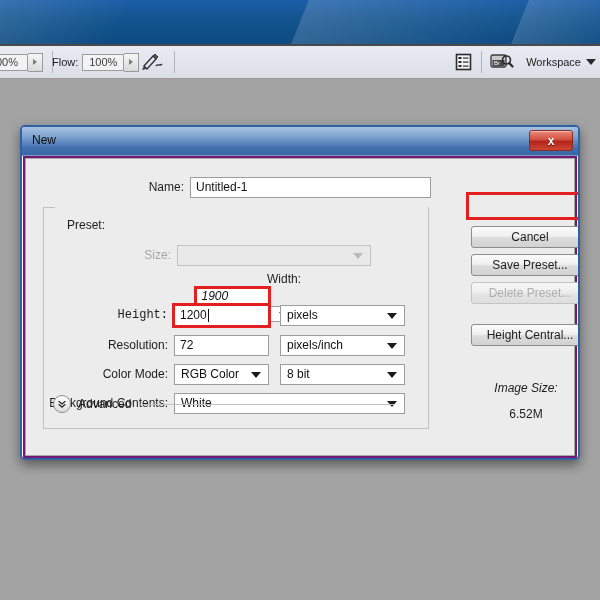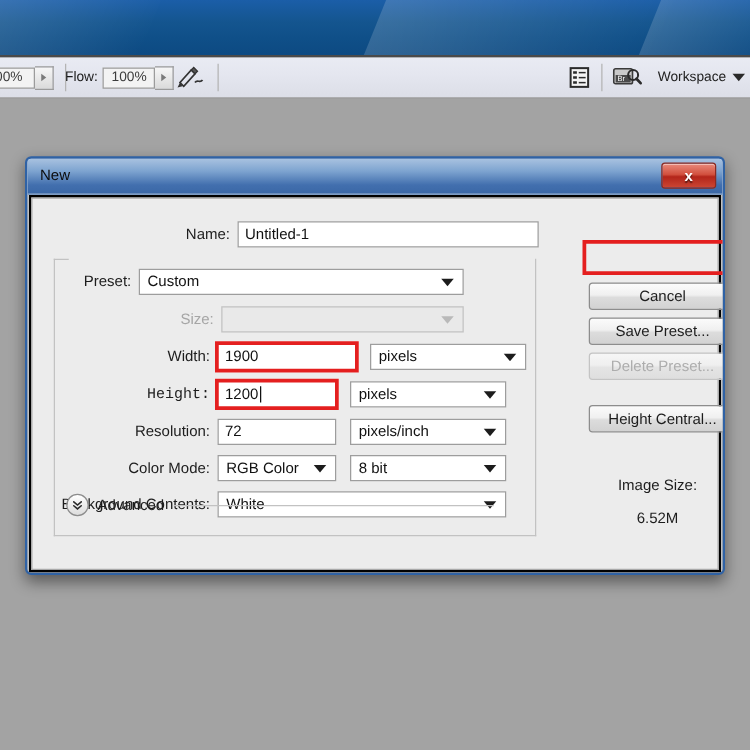--- a/index.html
+++ b/index.html
@@ -121,21 +121,21 @@
     box-shadow: inset 0 1px 0 rgba(255,255,255,0.45);
   }
   .dlg-close span {
     color:#fff; font-size:12px; font-weight:bold;
     text-shadow: 0 1px 1px rgba(0,0,0,0.55);
     line-height: 1;
   }
   .dlg-body {
     position: relative;
     height: 303px;
-    background: #000000;
+    background: #701a75;
     border: 1px solid #ffffff;
     border-top: none;
     box-sizing: border-box;
   }
   .dlg-inner {
     position:absolute; left:2px; top:2px; right:2px; bottom:2px;
     border: 1px solid #a9a9a9;
     background: #ececec;
     box-sizing:border-box;
   }
@@ -334,37 +334,33 @@
 
         <div class="form">
 
           <div class="row" style="left:0; top:17px; width:408px;">
             <div class="lbl" style="width:158px;">Name:</div>
             <div class="txtbox" style="width:241px; margin-left:6px;">Untitled-1</div>
           </div>
 
           <div class="row" style="left:0; top:55px; width:408px;">
             <div class="lbl" style="width:79px;">Preset:</div>
-            <div class="combo" style="width:260px; margin-left:6px;">
-              <span>Custom</span>
-              <span class="caret"></span>
-            </div>
           </div>
 
           <div class="row" style="left:0; top:85px; width:408px;">
             <div class="lbl dim" style="width:145px;">Size:</div>
             <div class="combo disabled" style="width:194px; margin-left:6px;">
               <span></span>
               <span class="caret"></span>
             </div>
           </div>
 
-          <div class="row" style="left:0; top:113px; width:408px; height:26px;">
+          <div class="row" style="left:0; top:113px; width:408px; height:26px;flex-direction:column;">
             <div class="lbl" style="width:142px;">Width:</div>
-            <div class="txtbox red" style="width:115px; margin-left:4px;">1900</div>
+            <div class="txtbox red" style="width:77px; margin-left:4px;font-style:italic;">1900</div>
             <div class="combo" style="width:125px; margin-left:9px;">
               <span>pixels</span>
               <span class="caret"></span>
             </div>
           </div>
 
           <div class="row" style="left:0; top:143px; width:408px; height:26px;">
             <div class="lbl" style="width:142px;font-family:Liberation Mono, monospace;">Height:</div>
             <div class="txtbox red" style="width:99px; margin-left:4px;">
               <span>1200</span>
@@ -420,21 +416,21 @@
 
         <div class="btncol">
 
           <div class="btn-redbox" style="top:33px;"></div>
 
           <div class="btn" style="top:67px;">Cancel</div>
           <div class="btn" style="top:95px;">Save Preset...</div>
           <div class="btn disabled" style="top:123px;">Delete Preset...</div>
           <div class="btn" style="top:165px;">Height Central...</div>
 
-          <div class="imgsize-label" style="left:0; top:222px;">Image Size:</div>
+          <div class="imgsize-label" style="left:0; top:222px;font-style:italic;">Image Size:</div>
           <div class="imgsize-value" style="left:0; top:248px;">6.52M</div>
         </div>
 
       </div>
     </div>
   </div>
 
 </div>
 
 </body></html>

